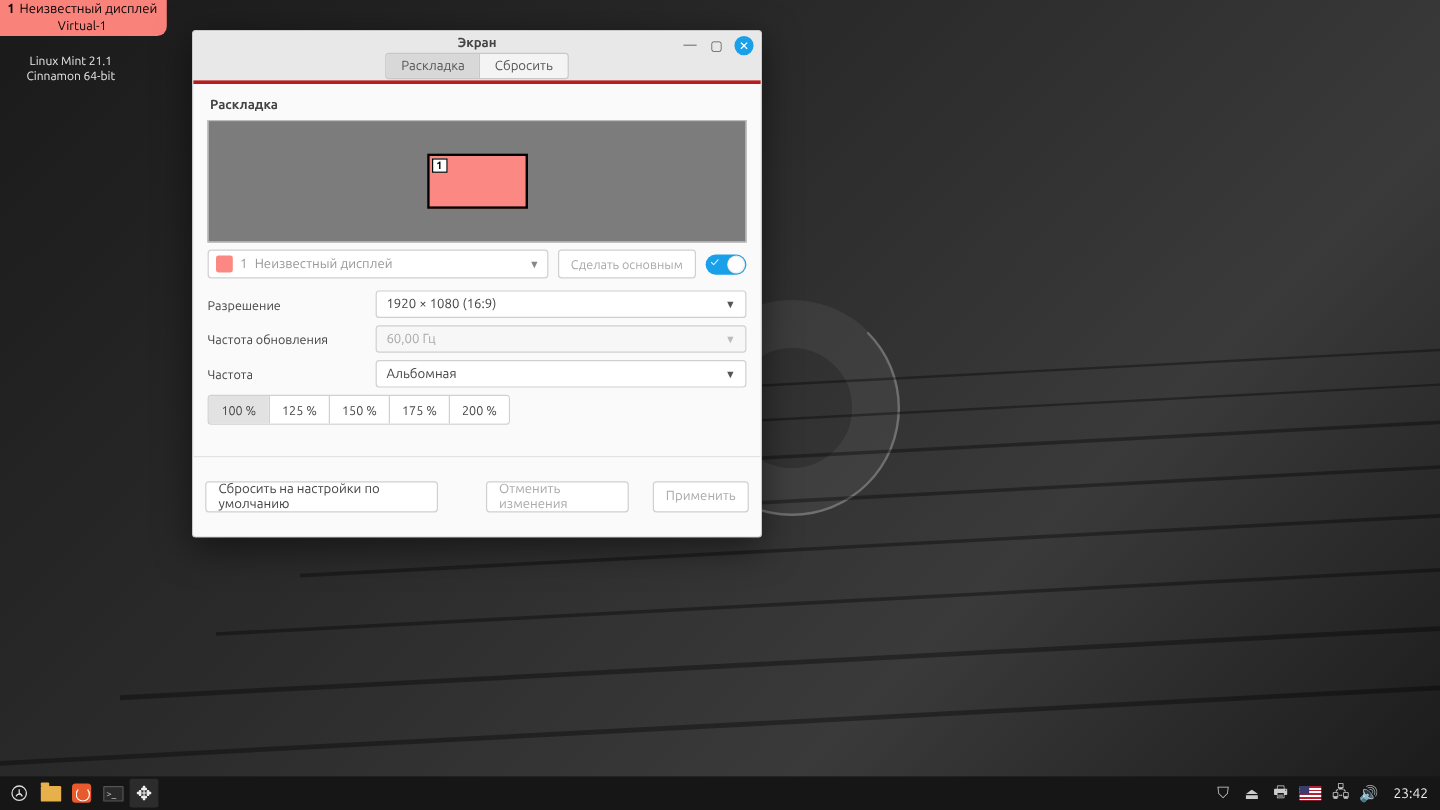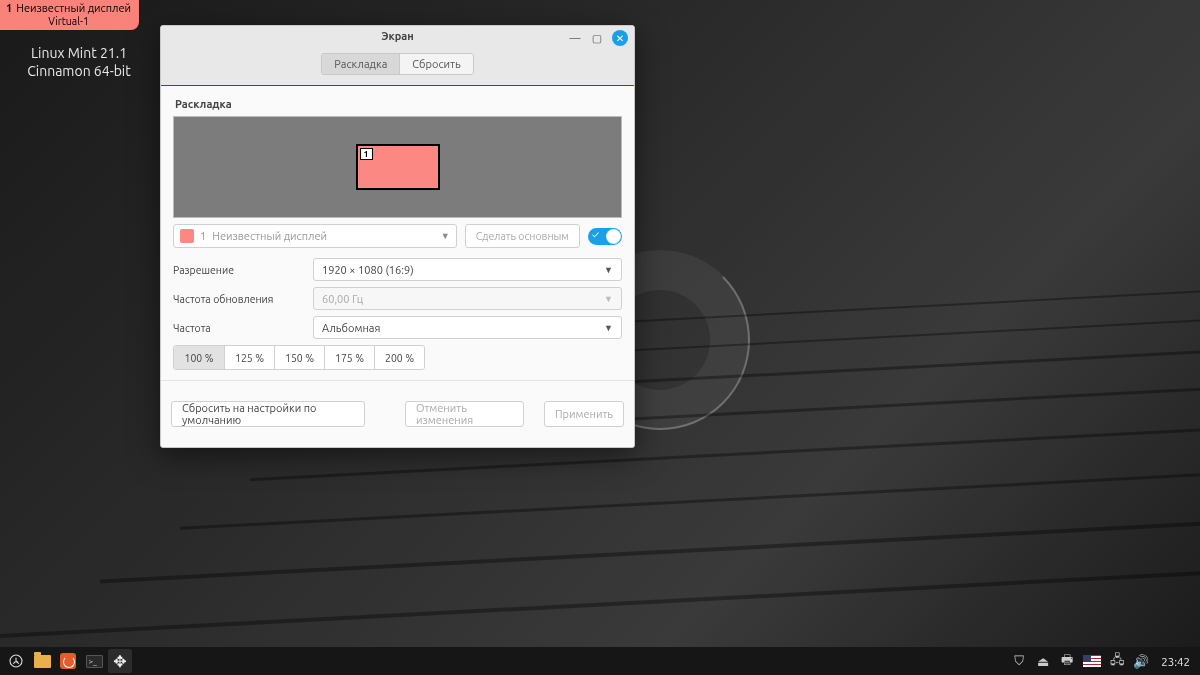--- a/index.html
+++ b/index.html
@@ -20,35 +20,35 @@
   .display-badge {
     position: absolute; top: 0; left: 0;
     background: #f9827b; color: #000; font-size: 11px;
     padding: 2px 8px 2px 6px; line-height: 1.2;
     border-bottom-right-radius: 8px; z-index: 5;
   }
   .display-badge .num { font-weight: bold; margin-right: 4px; }
   .display-badge .sub { font-size: 10.5px; text-align: center; }
 
   .distro-label {
-    position: absolute; top: 44px; left: 24px; color: #e8e8e8;
-    font-size: 14px; text-align: center; line-height: 1.3; z-index: 4;
+    position: absolute; top: 44px; left: 4px; color: #e8e8e8;
+    font-size: 10px; text-align: center; line-height: 1.3; z-index: 4;
     width: 110px;
   }
 
   
   .window {
     position: absolute; top: 25px; left: 160px;
     width: 475px; height: 423px;
     background: #fafafa; border: 1px solid #c9c9c9; border-radius: 3px;
     box-shadow: 0 8px 30px rgba(0,0,0,0.5);
     display: flex; flex-direction: column; overflow: hidden; z-index: 10;
   }
   .titlebar {
-    height: 60px; background: #e8e8e8; border-bottom: 1px solid #b91c1c;
+    height: 44px; background: #e8e8e8; border-bottom: 3px solid #b91c1c;
     position: relative; display: flex; flex-direction: column; align-items: center; justify-content: center;
     padding-top: 2px;
   }
   .titlebar .title { font-size: 11px; font-weight: 600; color: #444; position:absolute; top:4px; }
   .tabswitch { display: flex; border: 1px solid #c8c8c8; border-radius: 3px; overflow: hidden; font-size: 11px; height:22px; margin-top:14px; }
   .tabswitch .tab { padding: 3px 12px; background: #f4f4f4; color: #555; cursor: pointer; line-height:1.4;}
   .tabswitch .tab.active { background: #d8d8d8; }
   .tabswitch .tab + .tab { border-left: 1px solid #c8c8c8; }
   .win-controls { position: absolute; right: 6px; top: 4px; display: flex; gap: 8px; align-items:center;}
   .win-btn { width: 14px; height: 14px; display:flex;align-items:center;justify-content:center; font-size:11px; color:#555;}

